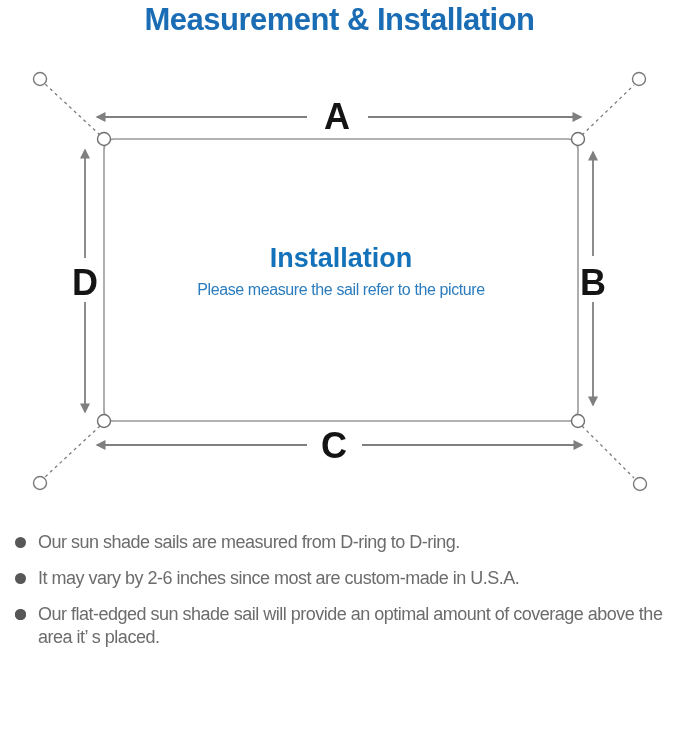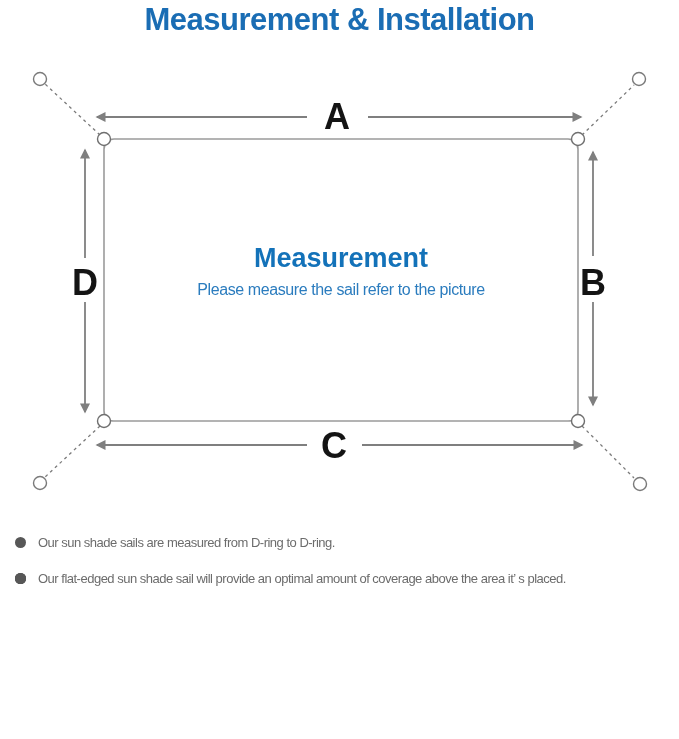--- a/index.html
+++ b/index.html
@@ -53,21 +53,21 @@
     position: absolute;
     top: 531px; left: 14px;
     width: 654px;
     margin: 0; padding: 0;
     list-style: none;
   }
   .instructions li {
     position: relative;
     padding-left: 24px;
     margin-bottom: 13px;
-    font-size: 13px;
+    font-size: 18px;
     letter-spacing: -0.5px;
     line-height: 23px;
     color: #6c6c6c;
   }
   .dot {
     position: absolute;
     left: 1px; top: 6px;
     width: 11px; height: 11px;
     border-radius: 50%;
     background: #575757;
@@ -122,32 +122,33 @@
         <line x1="593" y1="242" x2="593" y2="345" marker-end="url(#ah)"></line>
       </g>
 
       <text x="337" y="69" text-anchor="middle" class="dim-label">A</text>
       <text x="593" y="235" text-anchor="middle" class="dim-label">B</text>
       <text x="334" y="398" text-anchor="middle" class="dim-label">C</text>
       <text x="85" y="235" text-anchor="middle" class="dim-label">D</text>
     </svg>
 
     <div class="center-text">
-      <div class="center-heading">Measurement</div>
+      <div class="center-heading">Installation</div>
       <div class="center-subtitle">Please measure the sail refer to the picture</div>
     </div>
   </div>
 
   <ul class="instructions">
     <li>
       <span class="dot"></span>
       <span>Our sun shade sails are measured from D-ring to D-ring.</span>
     </li>
     <li>
       <span class="dot"></span>
+      <span>It may vary by 2-6 inches since most are custom-made in U.S.A.</span>
     </li>
     <li>
       <span class="dot"></span>
     </li>
     <li>
       <span class="dot"></span>
       <span>Our flat-edged sun shade sail will provide an optimal amount of coverage above the area it’ s placed.</span>
     </li>
   </ul>
 

